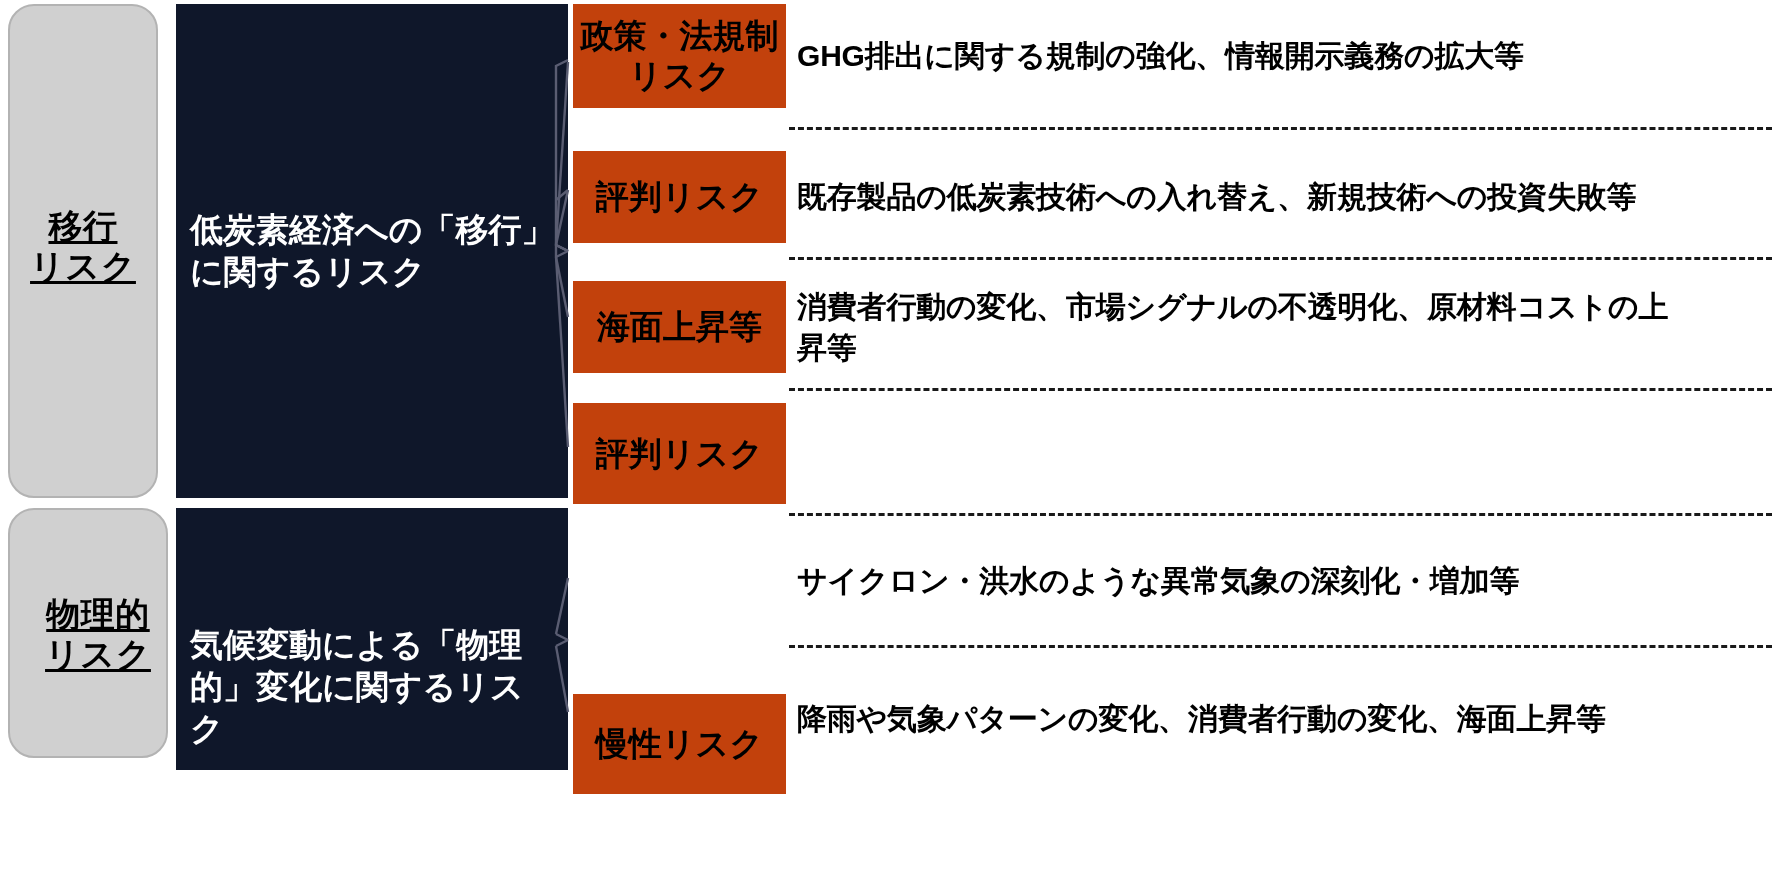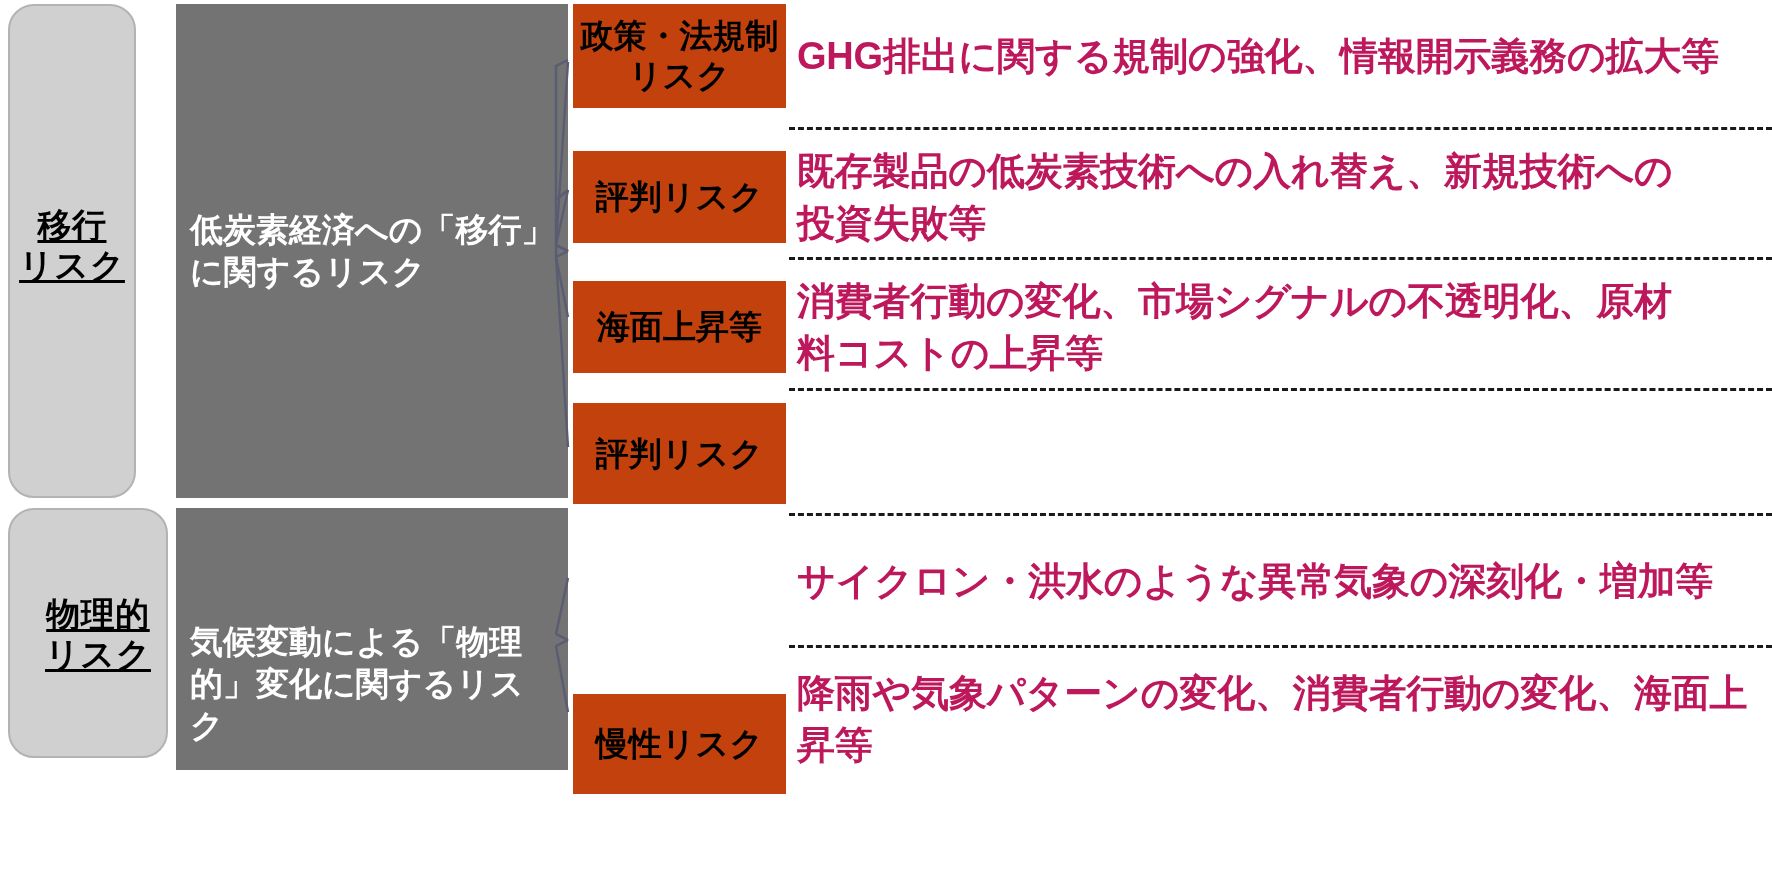--- a/index.html
+++ b/index.html
@@ -46,40 +46,39 @@
   .cat-line {
     display: block;
     text-decoration: underline;
     text-decoration-thickness: 3px;
     text-underline-offset: 3px;
   }
 
   #cat-transition {
     left: 8px;
     top: 4px;
-    width: 128px;
+    width: 150px;
     height: 494px;
-    font-family: Liberation Serif, serif;
   }
   #cat-transition .cat-inner { margin-bottom: 210px; }
 
   #cat-physical {
     left: 8px;
     top: 508px;
     width: 160px;
     height: 250px;
     padding-left: 20px;
   }
   #cat-physical .cat-inner { margin-bottom: 82px; }
 
   
   .band {
     position: absolute;
     box-sizing: border-box;
-    background: #737373;
+    background: #0f172a;
     display: flex;
     align-items: center;
     padding: 0 12px 0 14px;
   }
   .band .band-text {
     color: #ffffff;
     font-weight: bold;
     font-size: 33px;
     line-height: 1.28;
     letter-spacing: 0px;
@@ -90,21 +89,21 @@
     width: 392px;
     height: 494px;
   }
   #band-transition .band-text { margin-top: 0px; }
   #band-physical {
     left: 176px;
     top: 508px;
     width: 392px;
     height: 262px;
   }
-  #band-physical .band-text { margin-top: 96px; font-family: Liberation Mono, monospace; }
+  #band-physical .band-text { margin-top: 96px; }
 
   
   #connectors {
     position: absolute;
     left: 0;
     top: 0;
     width: 1772px;
     height: 872px;
     pointer-events: none;
   }
@@ -127,23 +126,23 @@
   }
 
   
   .detail {
     position: absolute;
     box-sizing: border-box;
     display: flex;
     align-items: center;
   }
   .detail .detail-text {
-    font-size: 38px;
-    font-weight: bold;
-    color: #be185d;
+    font-size: 30px;
+    font-weight: bold;
+    color: #000000;
     line-height: 1.38;
     letter-spacing: -0.2px;
   }
 
   
   .sep {
     position: absolute;
     border-top: 3px dashed #1a1a1a;
     height: 0;
   }

